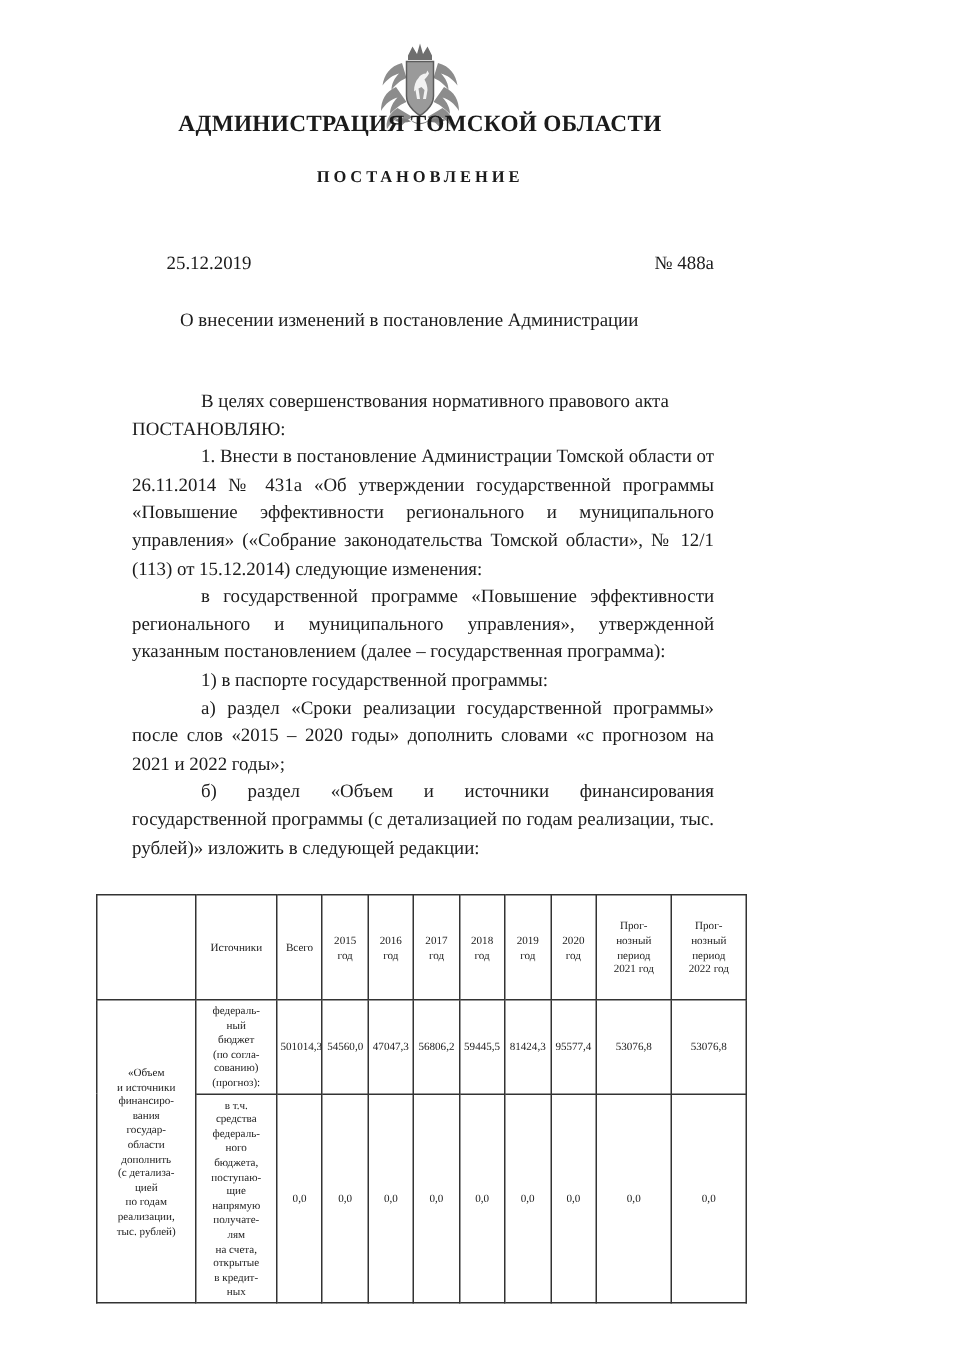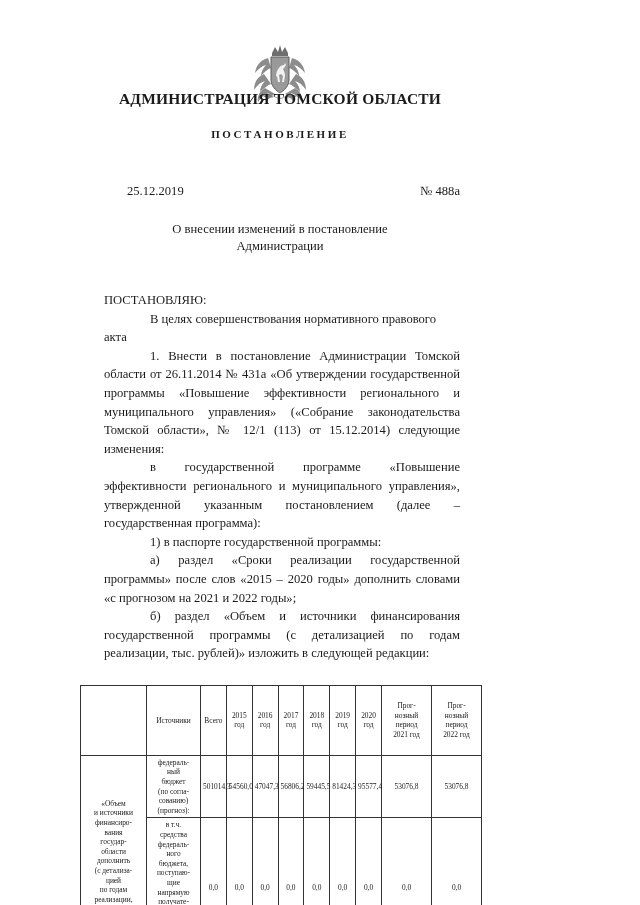--- a/index.html
+++ b/index.html
@@ -4,21 +4,21 @@
 <style>
   * { box-sizing: border-box; }
   html, body { margin:0; padding:0; }
   body {
     width: 640px; height: 905px;
     background: #ffffff;
     font-family: "Liberation Serif", "DejaVu Serif", serif;
     color: #1b1b1b;
     overflow: hidden;
   }
-  .page { position: relative; width:560px; height:905px; padding: 16px; }
+  .page { position: relative; width:560px; height:905px; padding: 0; }
 
   
   .emblem-wrap { text-align:center; padding-top:28px; height:66px; }
   .emblem { display:inline-block; width:58px; height:62px; }
 
   
   .org-title {
     text-align:center;
     font-size:15.5px;
     font-weight:bold;
@@ -36,21 +36,20 @@
   
   .meta-row {
     display:flex;
     justify-content:space-between;
     margin:44px 84px 0 111px;
     font-size:12.6px;
   }
 
   
   .subject {
-    text-align:center;
     font-size:12.6px;
     line-height:17px;
     margin:22px 120px 0 120px;
   }
 
   
   .body-block {
     margin: 36px 84px 0 88px;
     font-size:12.6px;
     line-height:18.6px;
@@ -139,22 +138,22 @@
   <div class="meta-row">
     <span>25.12.2019</span>
     <span>№ 488а</span>
   </div>
 
   <div class="subject">
     <div>О внесении изменений в постановление Администрации</div>
   </div>
 
   <div class="body-block">
+    <p class="p ind noj">В целях совершенствования нормативного правового акта</p>
     <p class="p noj">ПОСТАНОВЛЯЮ:</p>
-    <p class="p ind noj">В целях совершенствования нормативного правового акта</p>
     <p class="p ind">1. Внести в постановление Администрации Томской области от 26.11.2014 № 431а «Об утверждении государственной программы «Повышение эффективности регионального и муниципального управления» («Собрание законодательства Томской области», № 12/1 (113) от 15.12.2014) следующие изменения:</p>
     <p class="p ind">в государственной программе «Повышение эффективности регионального и муниципального управления», утвержденной указанным постановлением (далее – государственная программа):</p>
     <p class="p ind noj">1) в паспорте государственной программы:</p>
     <p class="p ind">а) раздел «Сроки реализации государственной программы» после слов «2015 – 2020 годы» дополнить словами «с прогнозом на 2021 и 2022 годы»;</p>
     <p class="p ind">б) раздел «Объем и источники финансирования государственной программы (с детализацией по годам реализации, тыс. рублей)» изложить в следующей редакции:</p>
   </div>
 
   <div class="tbl-wrap">
     <table class="fin">
       <colgroup>

